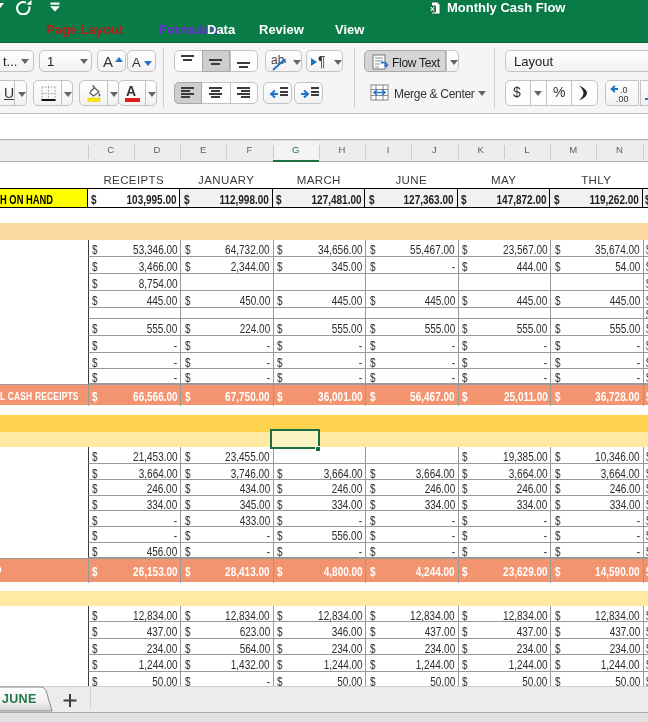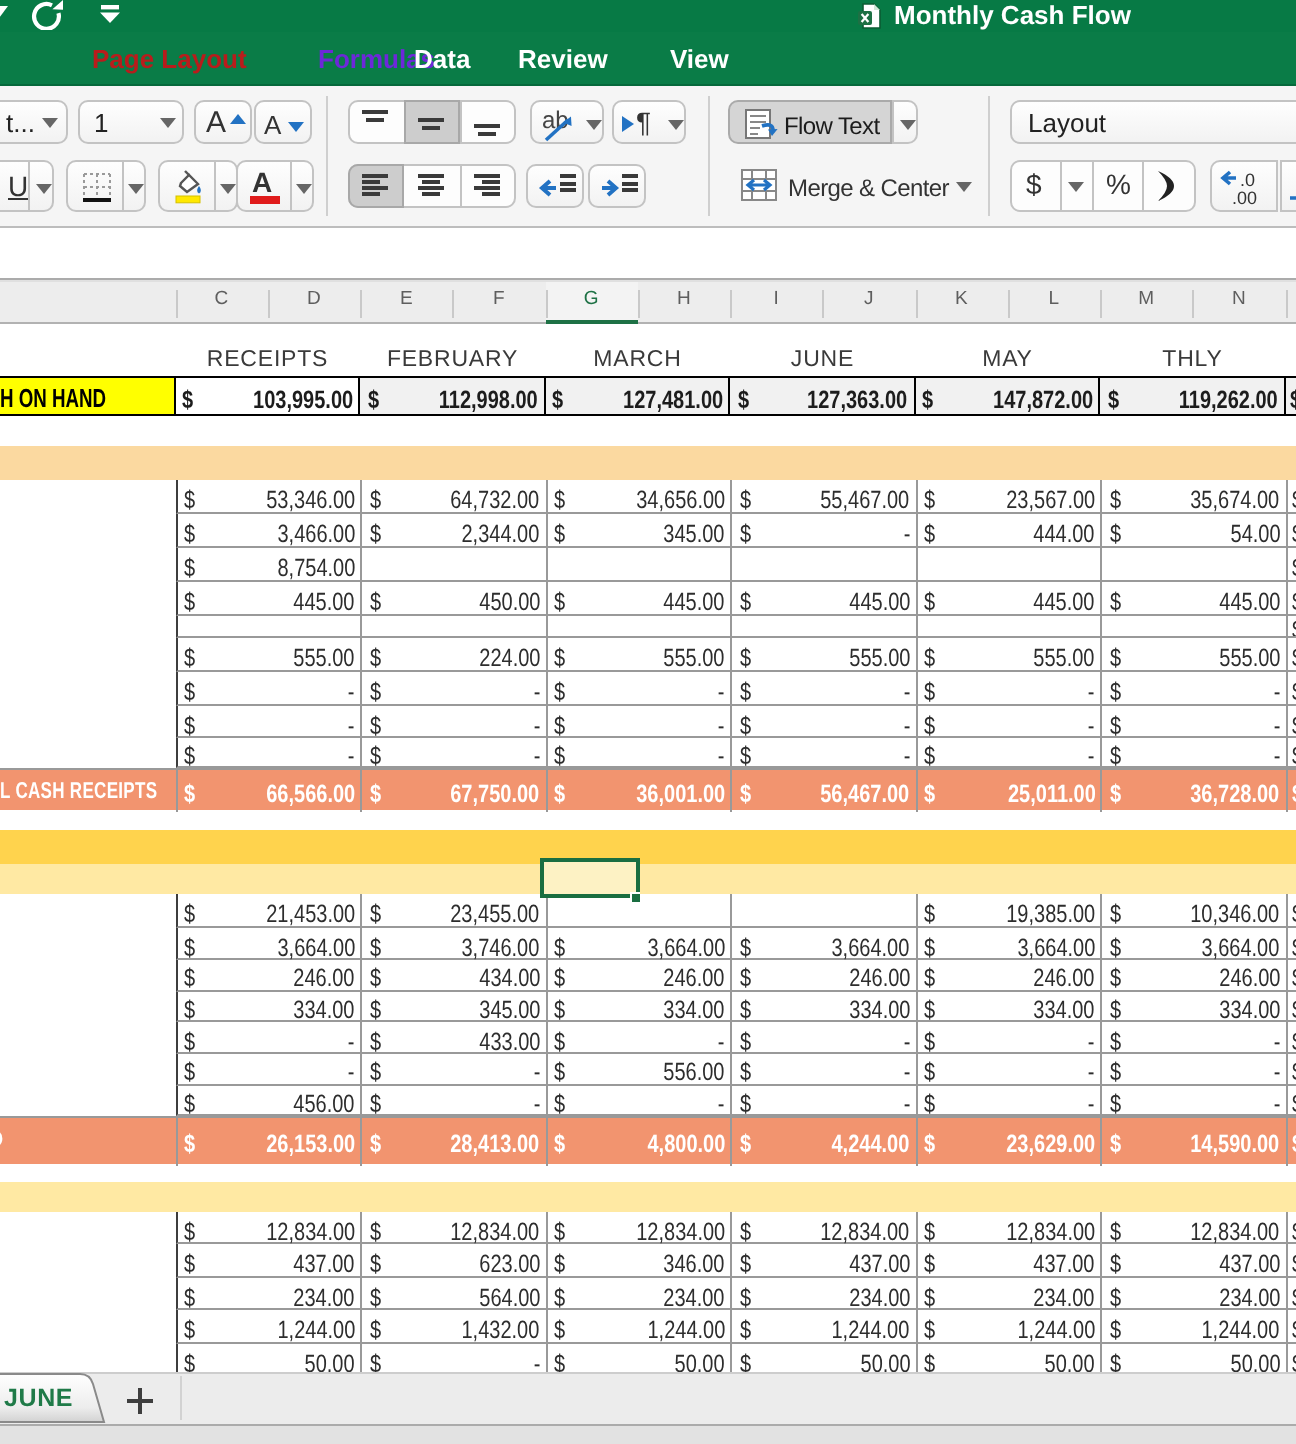--- a/index.html
+++ b/index.html
@@ -216,21 +216,21 @@
 <div class="abs" style="left:457.5px;top:143.5px;width:46.25px;text-align:center;font-size:9.5px;color:#5e5e5e;">K</div>
 <div class="abs" style="left:457.5px;top:145px;width:1px;height:14px;background:#c9c9c9;"></div>
 <div class="abs" style="left:503.75px;top:143.5px;width:46.25px;text-align:center;font-size:9.5px;color:#5e5e5e;">L</div>
 <div class="abs" style="left:503.75px;top:145px;width:1px;height:14px;background:#c9c9c9;"></div>
 <div class="abs" style="left:550.0px;top:143.5px;width:46.25px;text-align:center;font-size:9.5px;color:#5e5e5e;">M</div>
 <div class="abs" style="left:550.0px;top:145px;width:1px;height:14px;background:#c9c9c9;"></div>
 <div class="abs" style="left:596.25px;top:143.5px;width:46.25px;text-align:center;font-size:9.5px;color:#5e5e5e;">N</div>
 <div class="abs" style="left:596.25px;top:145px;width:1px;height:14px;background:#c9c9c9;"></div>
 <div class="abs" style="left:642.5px;top:145px;width:1px;height:14px;background:#c9c9c9;"></div>
 <div class="abs" style="left:87.5px;top:174px;width:92.5px;text-align:center;font-size:11.5px;color:#3a3a3a;letter-spacing:0.4px;">RECEIPTS</div>
-<div class="abs" style="left:180.0px;top:174px;width:92.5px;text-align:center;font-size:11.5px;color:#3a3a3a;letter-spacing:0.4px;">FEBRUARY</div>
+<div class="abs" style="left:180.0px;top:174px;width:92.5px;text-align:center;font-size:11.5px;color:#3a3a3a;letter-spacing:0.4px;">JANUARY</div>
 <div class="abs" style="left:272.5px;top:174px;width:92.5px;text-align:center;font-size:11.5px;color:#3a3a3a;letter-spacing:0.4px;">MARCH</div>
 <div class="abs" style="left:365.0px;top:174px;width:92.5px;text-align:center;font-size:11.5px;color:#3a3a3a;letter-spacing:0.4px;">JUNE</div>
 <div class="abs" style="left:457.5px;top:174px;width:92.5px;text-align:center;font-size:11.5px;color:#3a3a3a;letter-spacing:0.4px;">MAY</div>
 <div class="abs" style="left:550.0px;top:174px;width:92.5px;text-align:center;font-size:11.5px;color:#3a3a3a;letter-spacing:0.4px;">THLY</div>
 <div class="abs" style="left:0;top:187.5px;width:648px;height:20.5px;box-sizing:border-box;border-top:1px solid #000;border-bottom:1px solid #000;"></div>
 <div class="abs" style="left:0;top:188.5px;width:87.5px;height:18.5px;background:#ffff00;box-sizing:border-box;border-right:1px solid #000;">
       <span style="position:absolute;left:0px;top:calc(50% + 1.5px);transform:translateY(-50%) scaleX(0.72);transform-origin:left center;font-size:13px;font-weight:bold;color:#000;white-space:nowrap;">H ON HAND</span>
     </div>
 <div class="abs" style="left:87.5px;top:188.5px;width:92.5px;height:18.5px;background:#fff;box-sizing:border-box;border-right:1px solid #000;">
       <span style="position:absolute;left:3.5px;top:calc(50% + 2px);transform:translateY(-50%) scaleX(0.8);transform-origin:left center;font-size:12.5px;font-weight:bold;color:#1c1c1c;">$</span>

